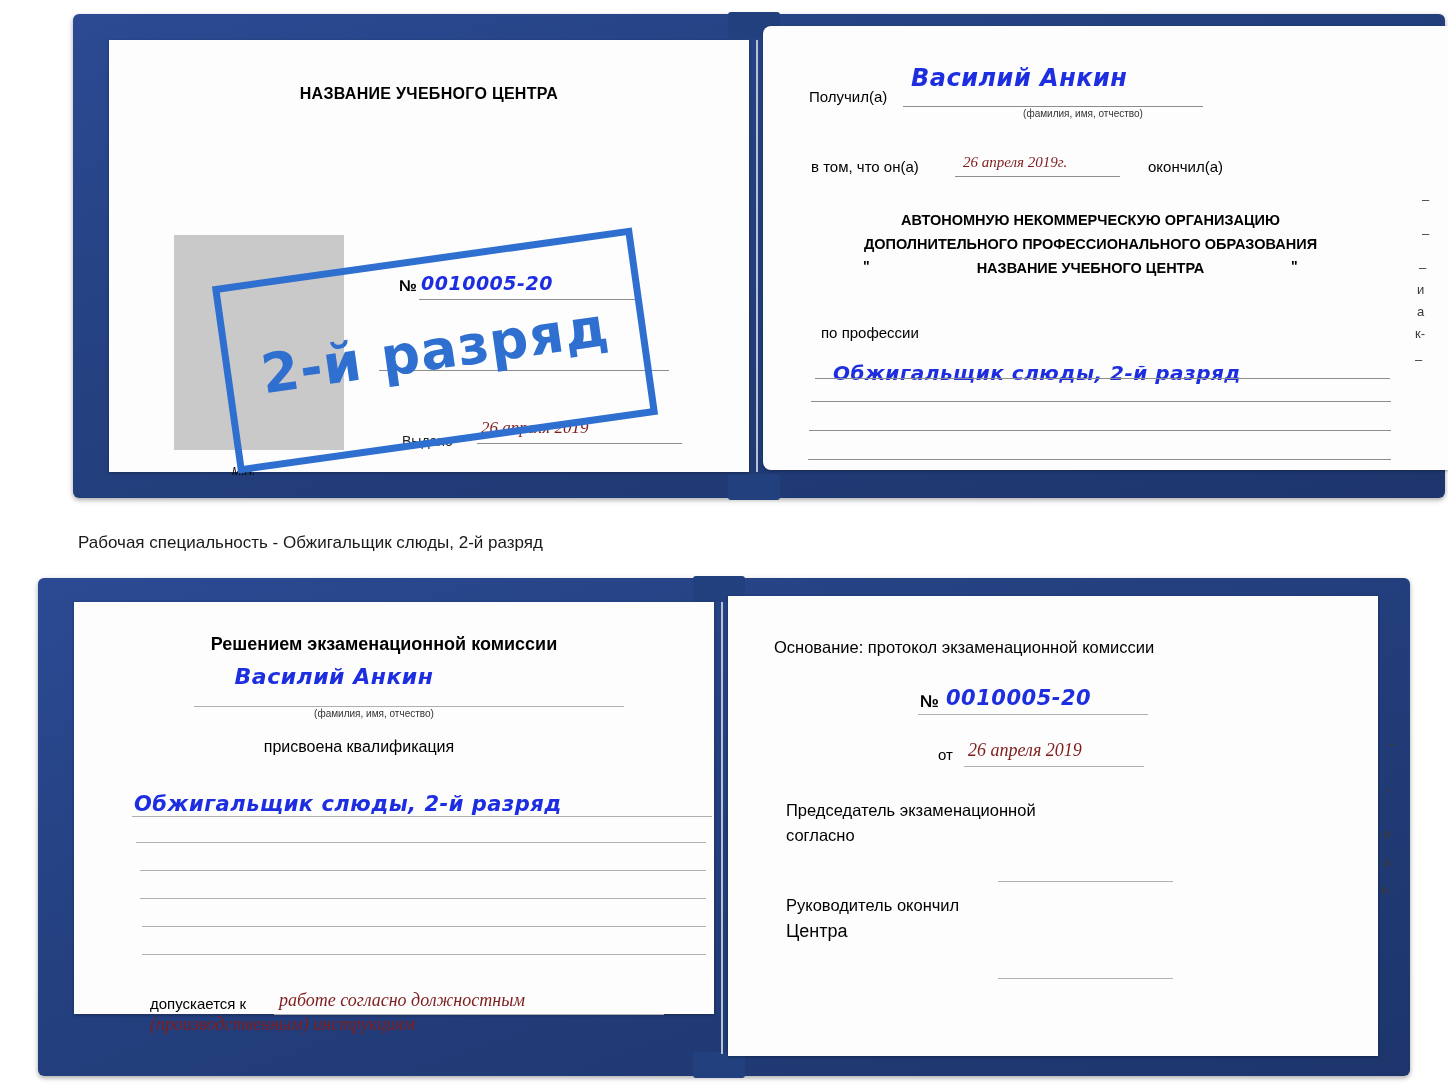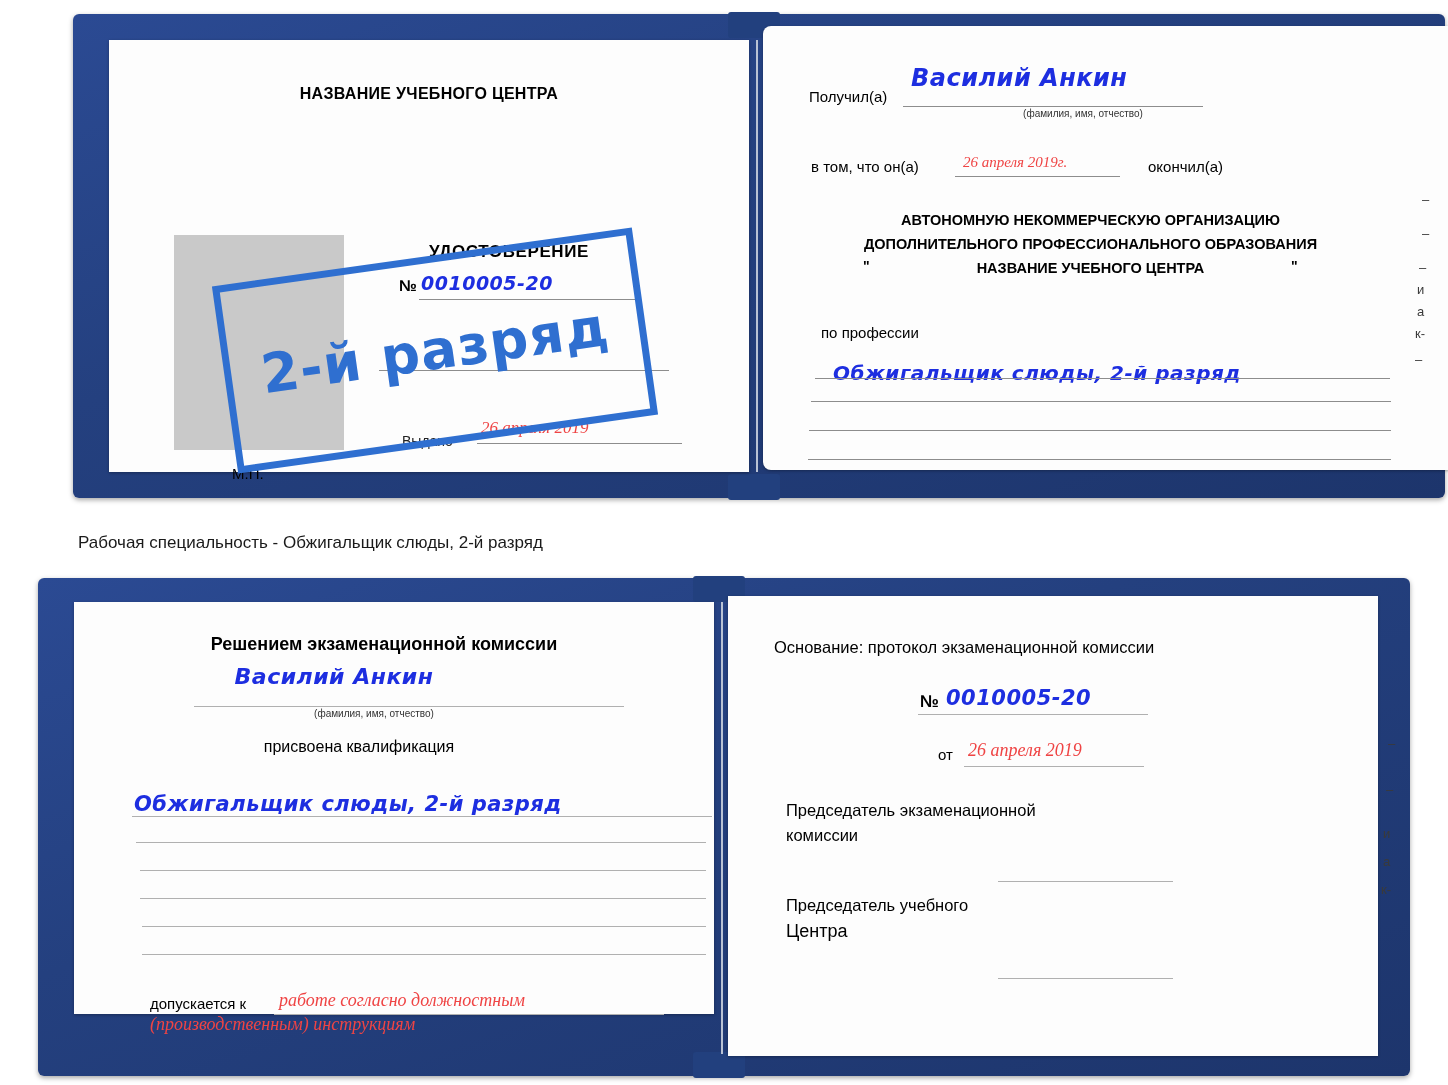--- a/index.html
+++ b/index.html
@@ -57,21 +57,21 @@
   }
   .hand {
     font-family: "DejaVu Sans", sans-serif;
     color: #1d2ee0;
     font-style: italic;
     font-weight: bold;
     letter-spacing: 0.5px;
   }
   .hand-dark {
     font-family: "Liberation Serif", serif;
-    color: #ef4444;
+    color: #7f1d1d;
     font-style: italic;
   }
   .line {
     position: absolute;
     border-bottom: 1px solid #8d8d8d;
     height: 0;
   }
   .line-thin {
     position: absolute;
     border-bottom: 1px solid #b0b0b0;
@@ -131,33 +131,32 @@
 
   <div class="tab" style="left:655px; top:-2px; width:52px; height:26px; border-radius:3px;"></div>
   <div class="tab" style="left:655px; bottom:-2px; width:52px; height:26px; border-radius:3px;"></div>
 
   <div class="page" style="left:36px; top:26px; width:640px; height:432px;">
 
     <div class="t bold center" style="left:0; top:45px; width:640px; font-size:16px; letter-spacing:0.3px;">НАЗВАНИЕ УЧЕБНОГО ЦЕНТРА</div>
 
     <div class="photo" style="left:65px; top:195px; width:170px; height:215px;"></div>
 
-    <div class="t bold center" style="left:200px; top:202px; width:400px; font-size:17px; letter-spacing:0.6px;">УДОСТОВЕРЕНИЕ</div>
 
     <div class="t bold" style="left:290px; top:237px; font-size:16px;">№</div>
     <div class="t hand" style="left:312px; top:232px; font-size:19px;">0010005-20</div>
     <div class="line" style="left:310px; top:259px; width:222px;"></div>
 
     <div class="line" style="left:270px; top:330px; width:290px;"></div>
 
     <div class="t small" style="left:293px; top:393px; font-size:14px;">Выдано</div>
     <div class="t hand-dark" style="left:372px; top:378px; font-size:17px;">26 апреля 2019</div>
     <div class="line" style="left:368px; top:403px; width:205px;"></div>
 
-    <div class="t" style="left:123px; top:425px; font-size:15px;">М.П.</div>
+    <div class="t" style="left:123px; top:425px; font-size:11px;font-style:italic;">М.П.</div>
   </div>
 
   <div class="spine" style="left:683px; top:26px; height:432px;"></div>
 
   <div class="page" style="left:690px; top:12px; width:714px; height:444px;border-radius:8px;">
 
     <div class="t" style="left:46px; top:62px; font-size:15px;">Получил(а)</div>
     <div class="t hand" style="left:148px; top:38px; font-size:24px;">Василий Анкин</div>
     <div class="line" style="left:140px; top:80px; width:300px;"></div>
     <div class="t tiny center" style="left:200px; top:82px; width:240px;">(фамилия, имя, отчество)</div>
@@ -235,24 +234,24 @@
 
     <div class="t bold" style="left:192px; top:96px; font-size:17px;">№</div>
     <div class="t hand" style="left:218px; top:90px; font-size:21px;">0010005-20</div>
     <div class="line-thin" style="left:190px; top:118px; width:230px;"></div>
 
     <div class="t" style="left:210px; top:150px; font-size:15px;">от</div>
     <div class="t hand-dark" style="left:240px; top:144px; font-size:18px;">26 апреля 2019</div>
     <div class="line-thin" style="left:236px; top:170px; width:180px;"></div>
 
     <div class="t" style="left:58px; top:205px; font-size:16.5px;">Председатель экзаменационной</div>
-    <div class="t" style="left:58px; top:230px; font-size:16.5px;">комиссии</div>
+    <div class="t" style="left:58px; top:230px; font-size:16.5px;">согласно</div>
     <div class="line-thin" style="left:270px; top:285px; width:175px;"></div>
 
-    <div class="t" style="left:58px; top:300px; font-size:16.5px;">Председатель учебного</div>
+    <div class="t" style="left:58px; top:300px; font-size:16.5px;">Руководитель окончил</div>
     <div class="t" style="left:58px; top:325px; font-size:18px;">Центра</div>
     <div class="line-thin" style="left:270px; top:382px; width:175px;"></div>
   </div>
 
   <div class="ghost" style="left:1350px; top:158px;">–</div>
   <div class="ghost" style="left:1348px; top:204px;">–</div>
   <div class="ghost" style="left:1345px; top:248px;">и</div>
   <div class="ghost" style="left:1345px; top:276px;">а</div>
   <div class="ghost" style="left:1343px; top:304px;">к-</div>
 </div>

